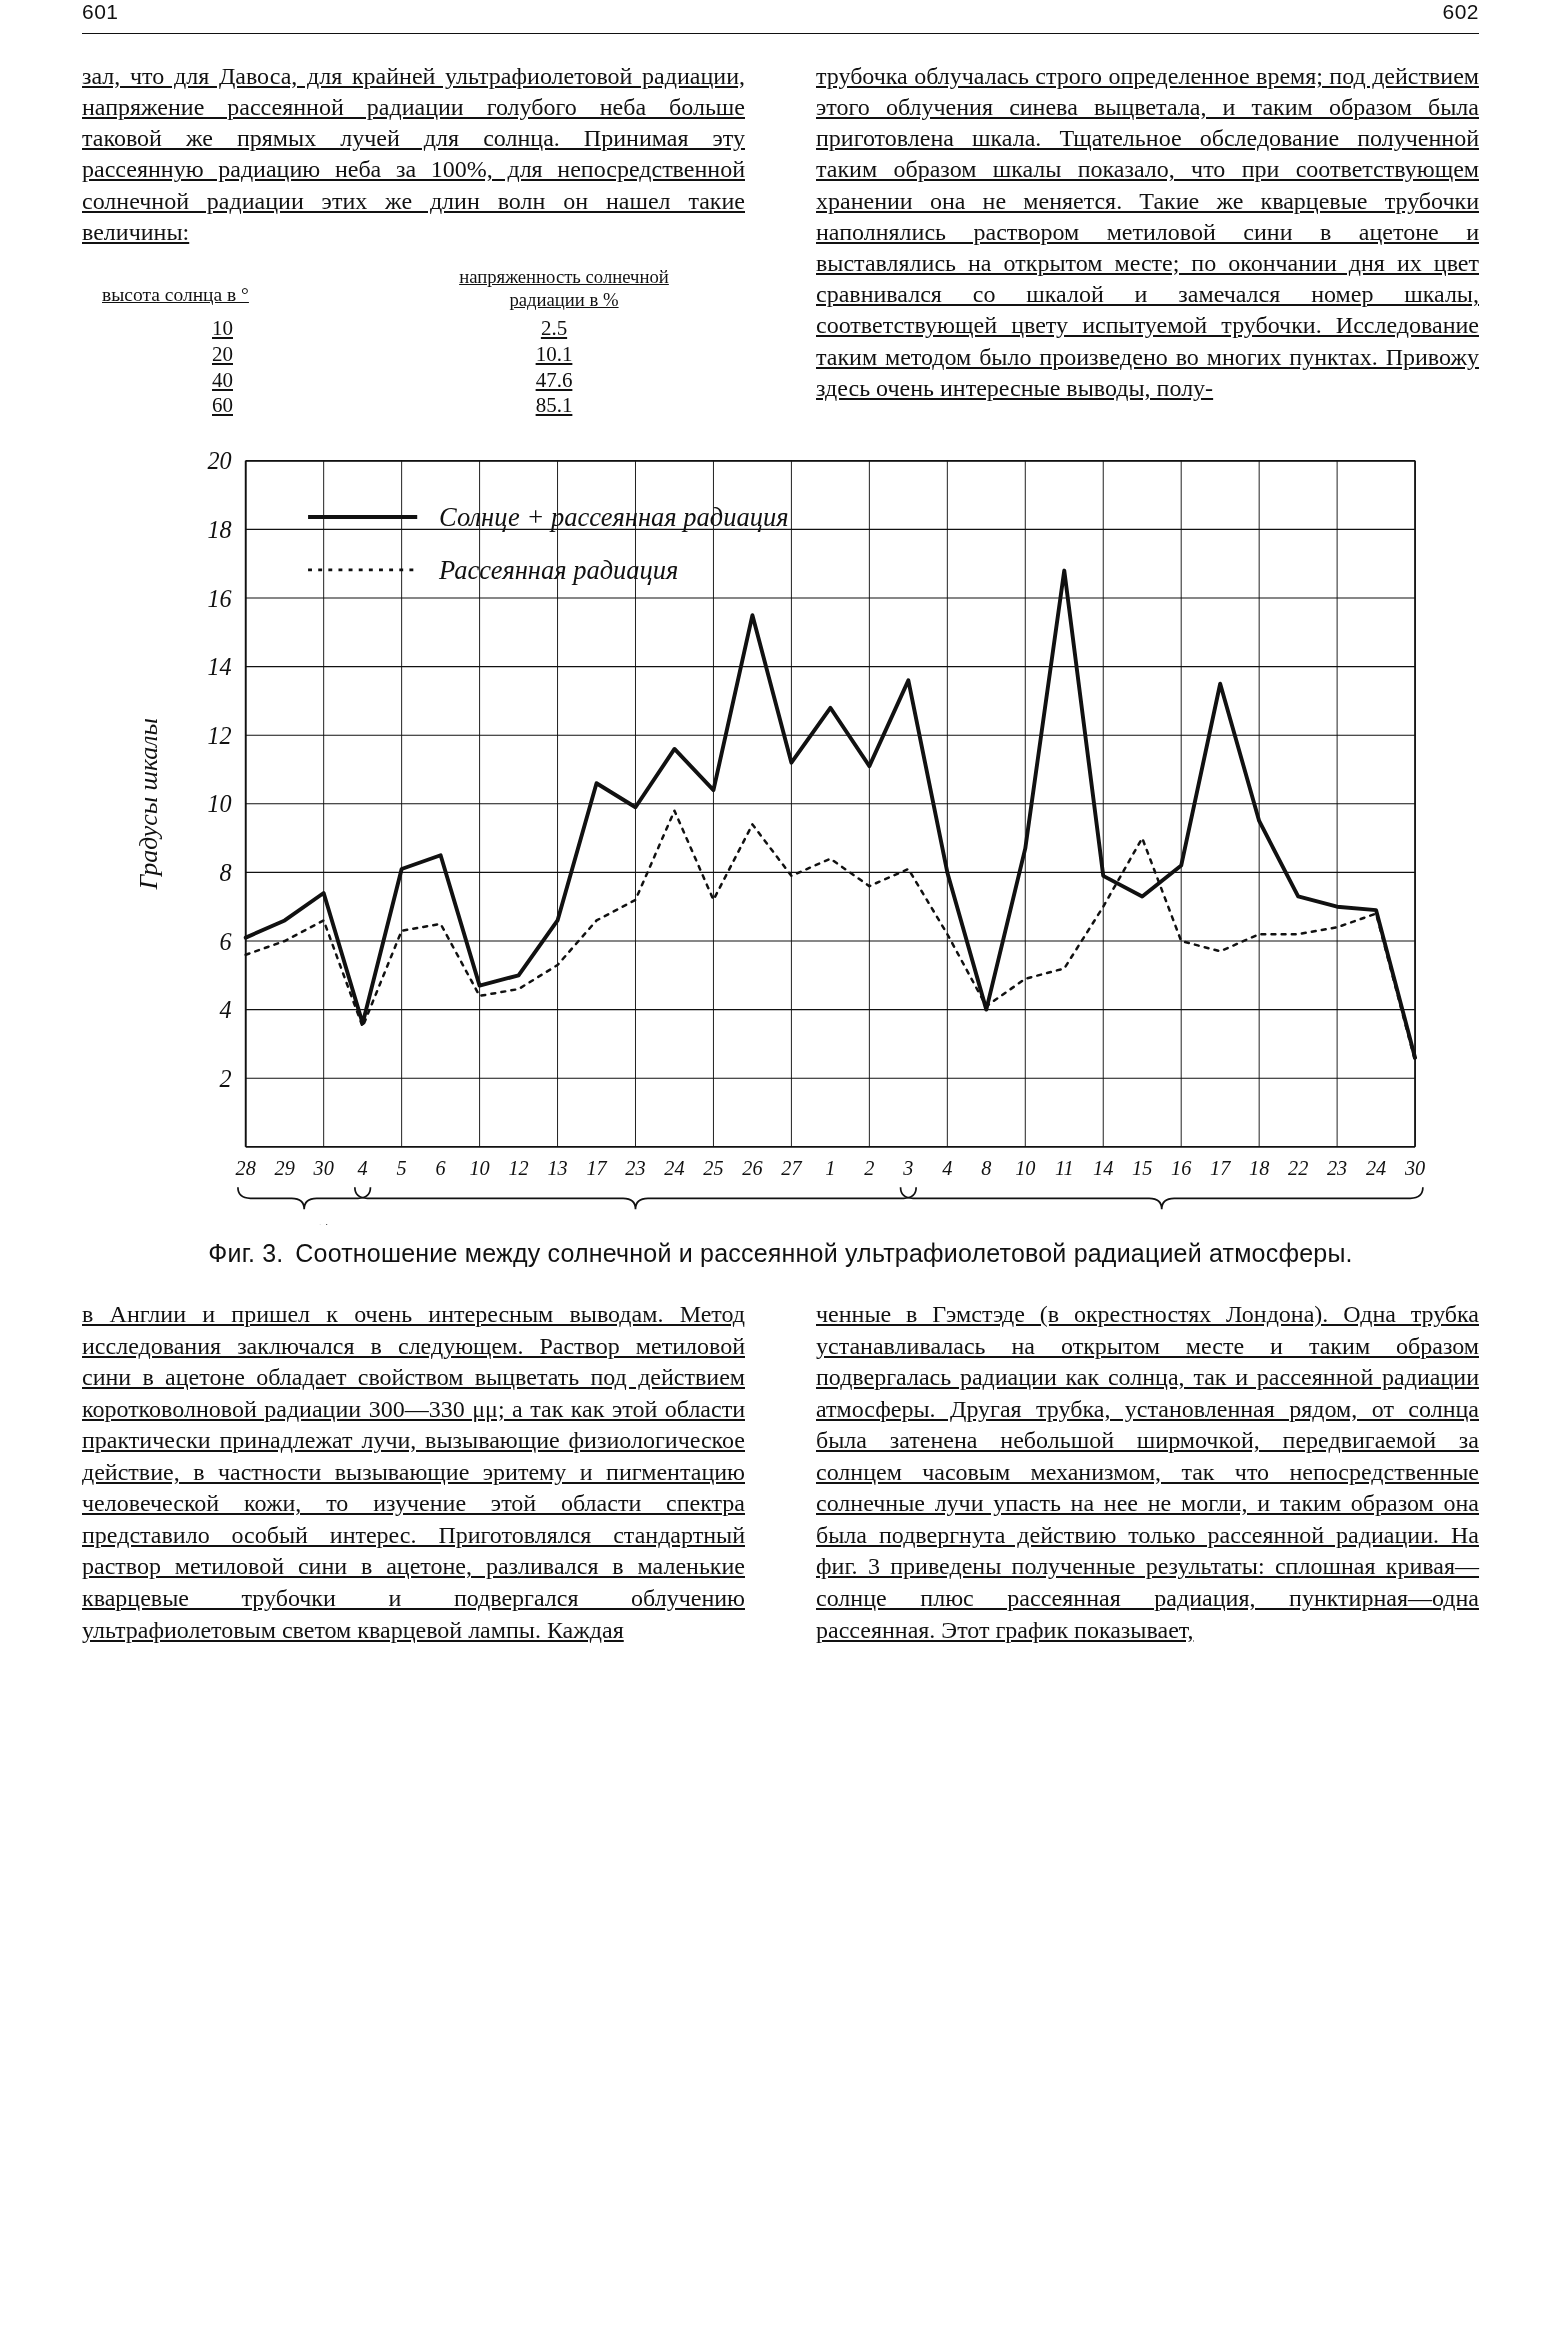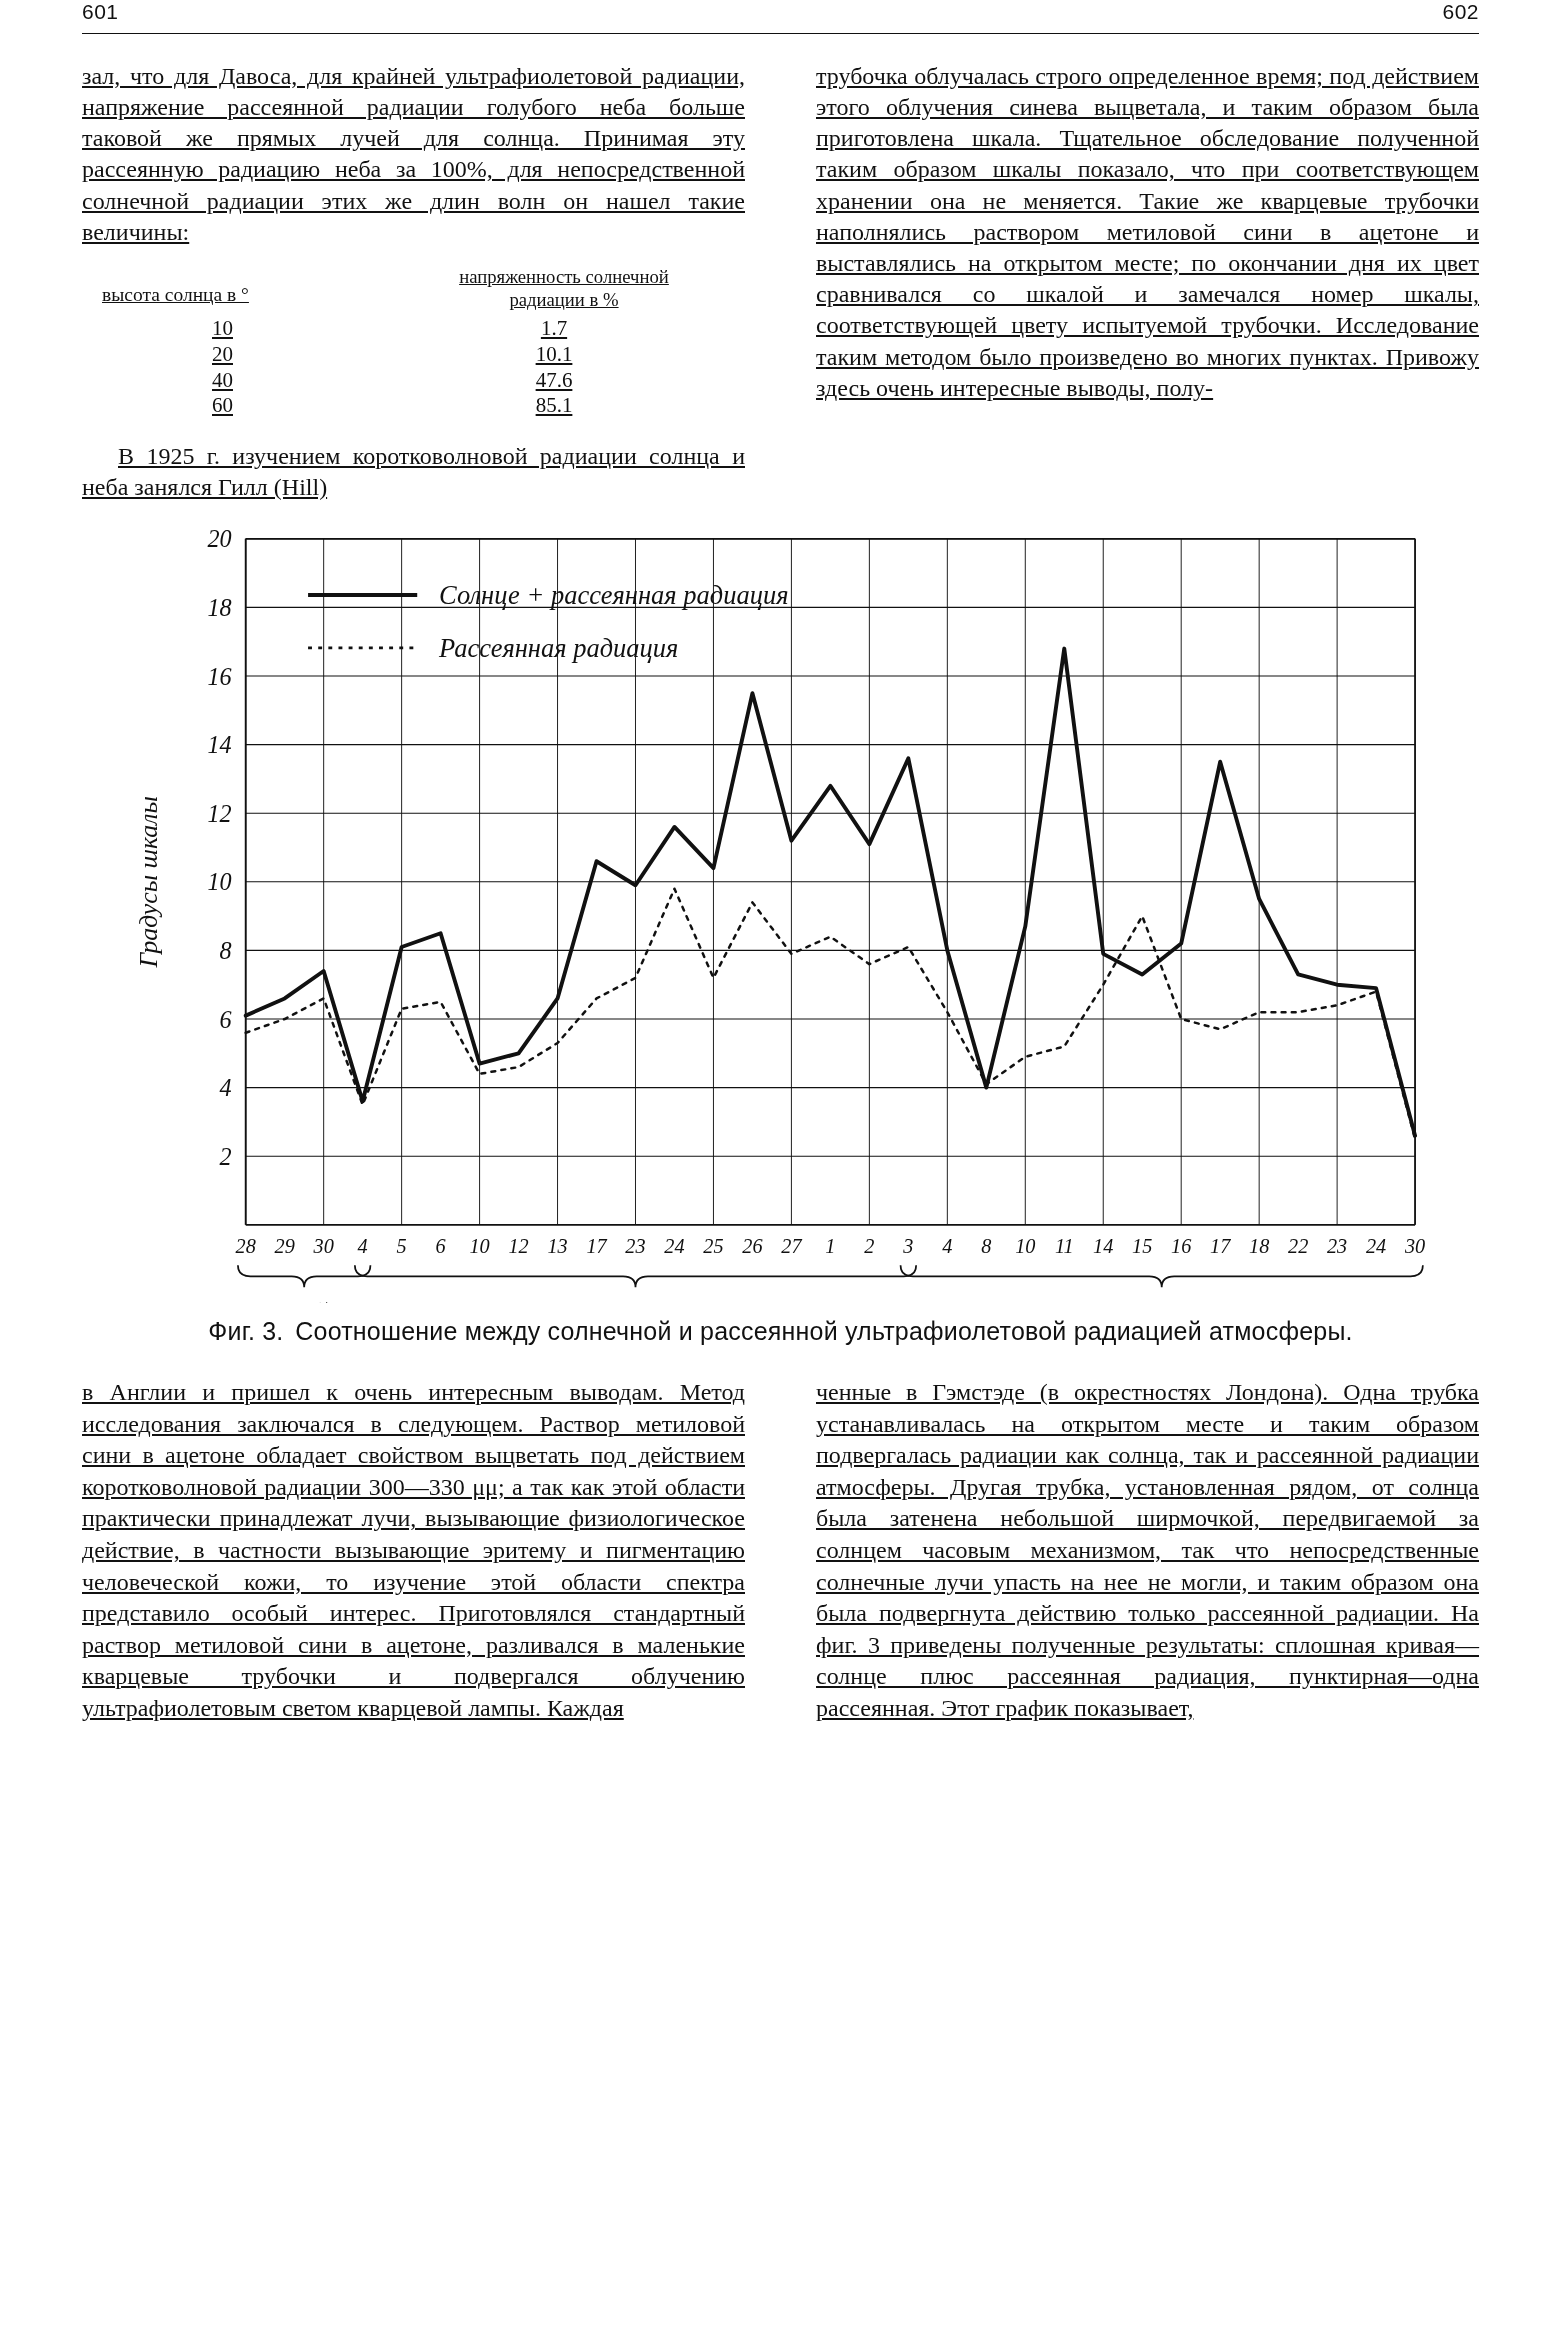--- a/index.html
+++ b/index.html
@@ -145,38 +145,37 @@
         <div class="mini-head">
           <div class="lbl-left">высота солнца в °</div>
           <div class="lbl-right">
             <div>напряженность солнечной</div>
             <div>радиации в %</div>
           </div>
         </div>
         <div class="mini-rows">
           <div class="mini-row">
             <div class="c1">10</div>
-            <div class="c2">1.7</div>
+            <div class="c2">2.5</div>
           </div>
           <div class="mini-row">
             <div class="c1">20</div>
             <div class="c2">10.1</div>
           </div>
           <div class="mini-row">
             <div class="c1">40</div>
             <div class="c2">47.6</div>
           </div>
           <div class="mini-row">
             <div class="c1">60</div>
             <div class="c2">85.1</div>
           </div>
         </div>
       </div>
 
-      <p class="indent" style="margin-top:22px;">В 1925 г. изучением коротковолновой радиации солнца и неба занялся Гилл (Hill)</p>
     </div>
 
     <div class="col">
       <p>трубочка облучалась строго определенное время; под действием этого облучения синева выцветала, и таким образом была приготовлена шкала. Тщательное обследование полученной таким образом шкалы показало, что при соответствующем хранении она не меняется. Такие же кварцевые трубочки наполнялись раствором метиловой сини в ацетоне и выставлялись на открытом месте; по окончании дня их цвет сравнивался со шкалой и замечался номер шкалы, соответствующей цвету испытуемой трубочки. Исследование таким методом было произведено во многих пунктах. Привожу здесь очень интересные выводы, полу-</p>
     </div>
   </div>
 
   <div class="figure-wrap">
     <div class="figure-box">
       <svg class="chart-svg" width="1397" height="780" viewBox="0 0 1792 1000">

